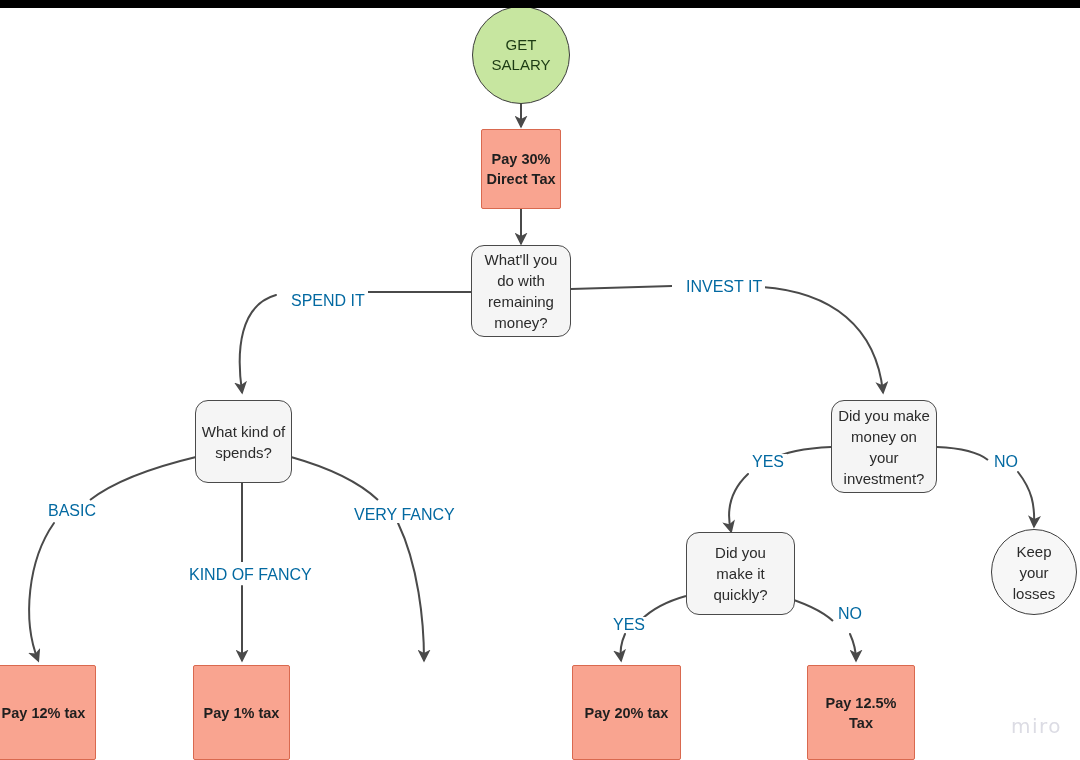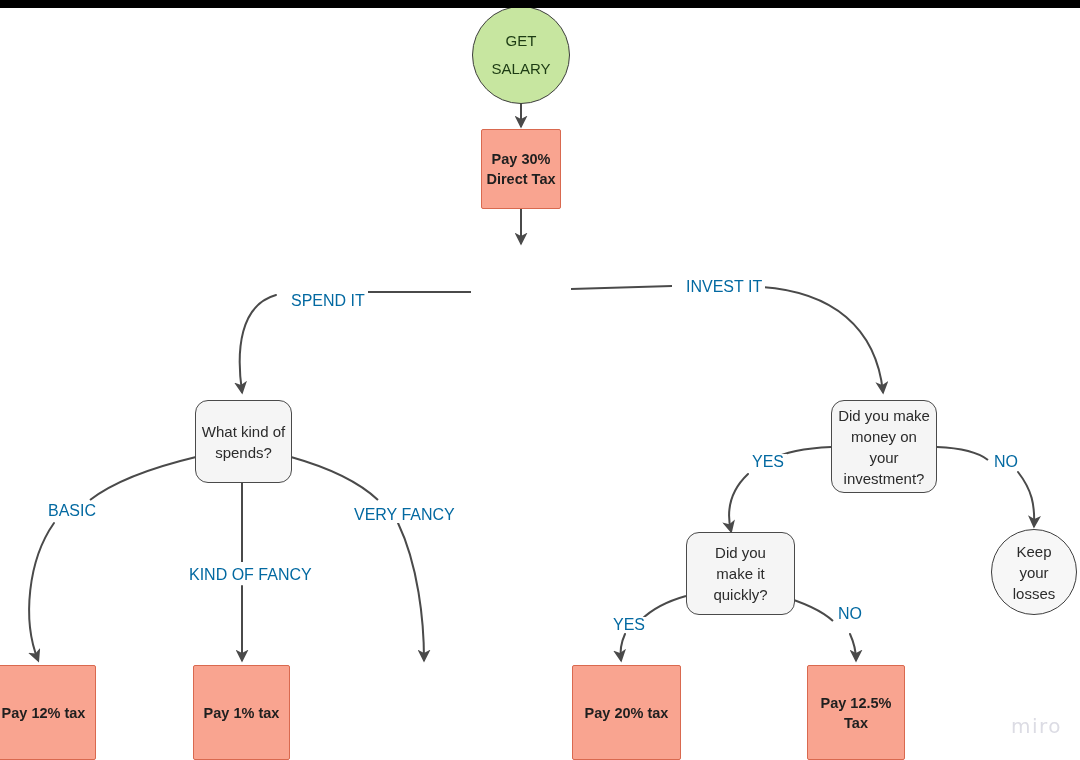--- a/index.html
+++ b/index.html
@@ -49,21 +49,21 @@
   .node-text {
     display: block;
     white-space: pre-line;
   }
   .n-start {
     border: 1.6px solid #3d3d3d;
     background: #c7e6a0;
     border-radius: 50%;
     color: #1c3b13;
     font-size: 15px;
-    line-height: 28px;
+    line-height: 20px;
   }
   .n-circle {
     border: 1.6px solid #3d3d3d;
     background: #f7f7f7;
     border-radius: 50%;
     color: #2b2b2b;
     font-size: 15px;
     line-height: 21px;
   }
   .n-decision {
@@ -155,20 +155,26 @@
   <div class="node n-start" style="left:472px; top:6px; width:98px; height:98px;">
     <span class="node-text">GET
 SALARY</span>
   </div>
 
   <div class="node n-tax" style="left:481px; top:129px; width:80px; height:80px;">
     <span class="node-text">Pay 30%
 Direct Tax</span>
   </div>
 
+  <div class="node n-decision" style="left:471px; top:245px; width:100px; height:92px;">
+    <span class="node-text">What'll you
+do with
+remaining
+money?</span>
+  </div>
 
   <div class="node n-decision" style="left:195px; top:400px; width:97px; height:83px;">
     <span class="node-text">What kind of
 spends?</span>
   </div>
 
   <div class="node n-decision" style="left:831px; top:400px; width:106px; height:93px;">
     <span class="node-text">Did you make
 money on
 your
@@ -193,21 +199,21 @@
 
   <div class="node n-tax" style="left:193px; top:665px; width:97px; height:95px;">
     <span class="node-text">Pay 1% tax</span>
   </div>
 
 
   <div class="node n-tax" style="left:572px; top:665px; width:109px; height:95px;">
     <span class="node-text">Pay 20% tax</span>
   </div>
 
-  <div class="node n-tax" style="left:807px; top:665px; width:98px; height:95px;">
+  <div class="node n-tax" style="left:807px; top:665px; width:108px; height:95px;">
     <span class="node-text">Pay 12.5%
 Tax</span>
   </div>
 
   <div class="edge-label" style="left:288px; top:293px;">SPEND IT</div>
 
   <div class="edge-label" style="left:683px; top:279px;">INVEST IT</div>
 
   <div class="edge-label" style="left:45px; top:503px;">BASIC</div>
 

